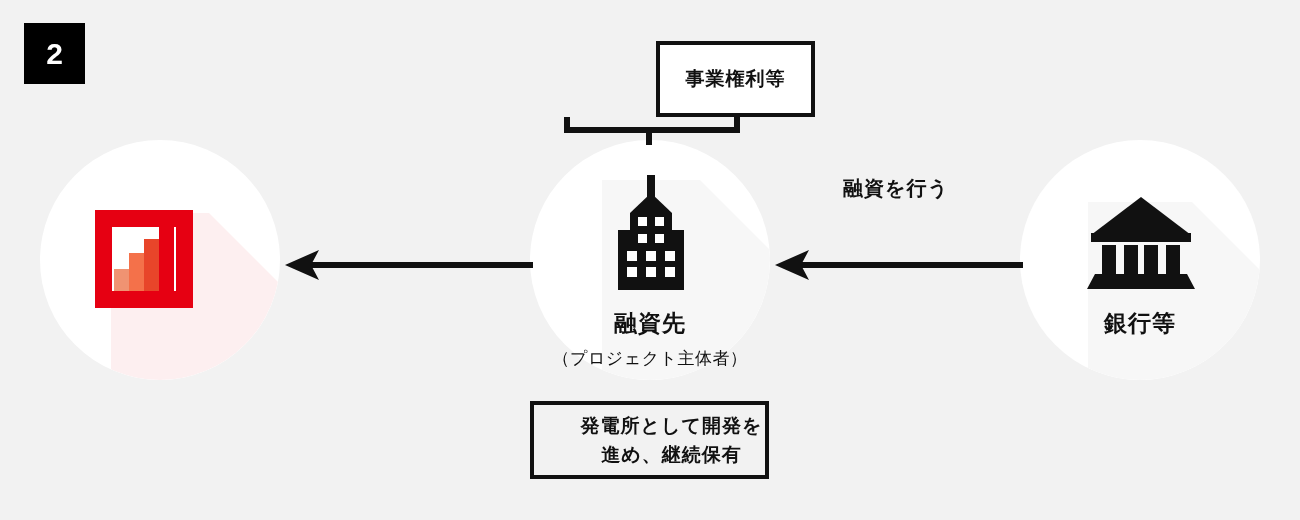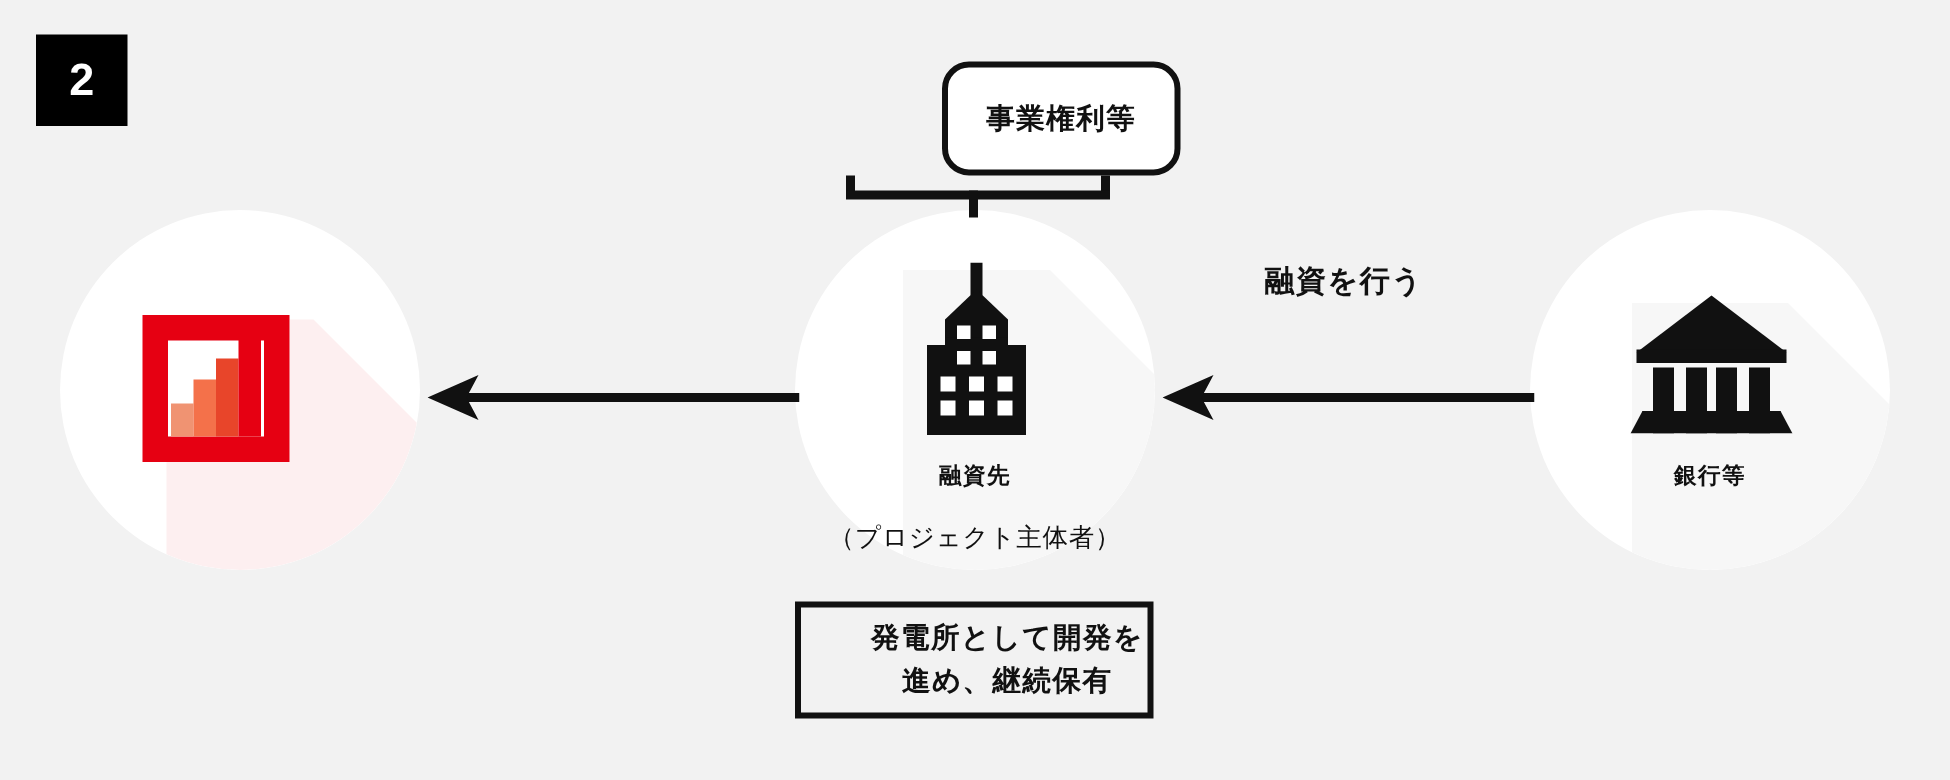--- a/index.html
+++ b/index.html
@@ -84,21 +84,21 @@
     justify-content: center;
     gap: 0;
   }
   .chart-bars .bar { width: 15px; }
 
   
   .node-title {
     position: absolute;
     width: 240px;
     text-align: center;
-    font-size: 15px;
+    font-size: 23px;
     font-weight: bold;
     letter-spacing: 1px;
     z-index: 3;
   }
   .node-sub {
     position: absolute;
     width: 300px;
     text-align: center;
     font-size: 17px;
     letter-spacing: 0.5px;
@@ -115,21 +115,21 @@
     border: 4px solid #111111;
     box-sizing: border-box;
     display: flex;
     align-items: center;
     justify-content: center;
     font-size: 19px;
     font-weight: bold;
     letter-spacing: 1px;
   }
   .box-land   { left: 484px; top: 41px; width: 161px; height: 76px; }
-  .box-rights { left: 628px; top: 41px; width: 159px; height: 76px; border-radius: 18px; }
+  .box-rights { left: 656px; top: 41px; width: 159px; height: 76px; }
 
   
   .bottom-box {
     position: absolute;
     left: 530px;
     top: 401px;
     width: 239px;
     height: 78px;
     background: transparent;
     border: 4px solid #111111;

